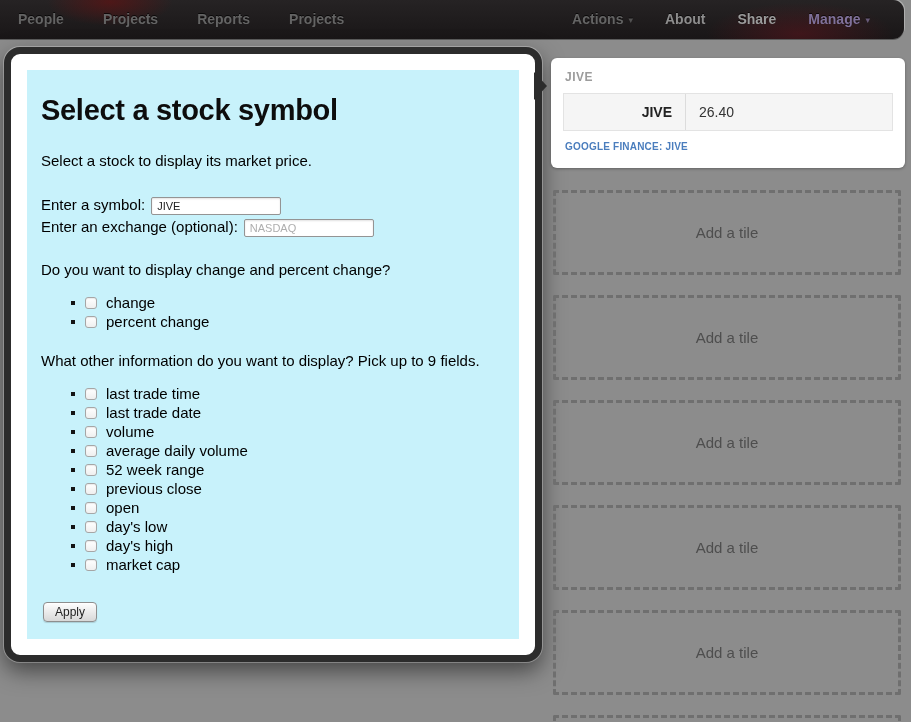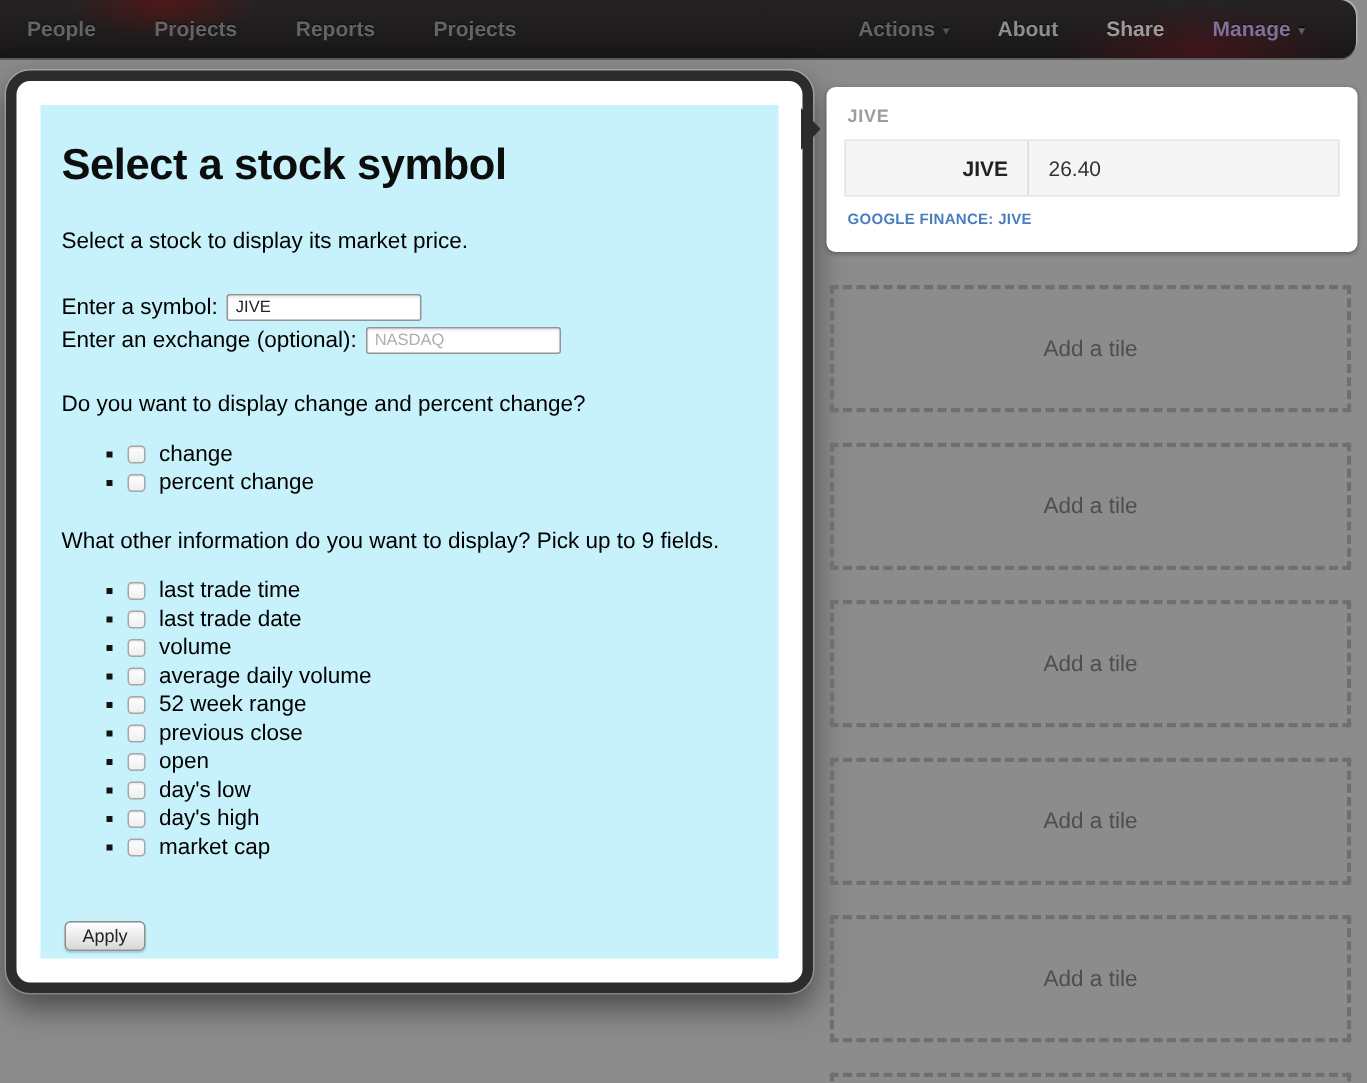--- a/index.html
+++ b/index.html
@@ -95,21 +95,21 @@
   }
   .checkbox {
     appearance: none; -webkit-appearance: none;
     width: 12px; height: 12px; flex: none;
     border: 1px solid #a6a6a6; border-radius: 3px;
     background: linear-gradient(#ffffff, #efefef);
     box-shadow: inset 0 1px 1px rgba(0,0,0,0.08);
     margin: 0 9px 0 0; cursor: pointer;
   }
   .apply-btn {
-    margin: 36px 0 0 2px;
+    margin: 24px 0 0 2px;
     font-family: "Liberation Sans", "DejaVu Sans", sans-serif;
     font-size: 12px; color: #222;
     padding: 2px 11px; height: 20px;
     border: 1px solid #8e8e8e; border-radius: 4px;
     background: linear-gradient(#fefefe, #d8d8d8);
     box-shadow: inset 0 1px 0 rgba(255,255,255,0.7), 0 1px 1px rgba(0,0,0,0.15);
     cursor: pointer;
   }
 
   

